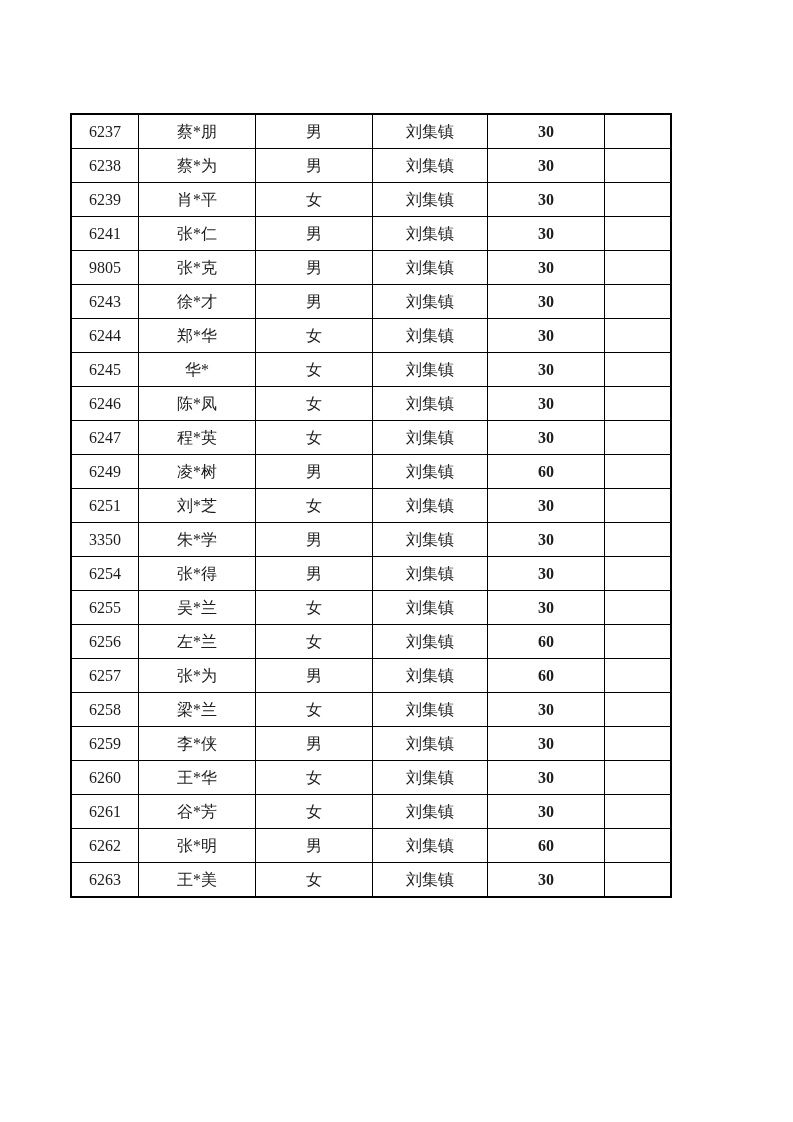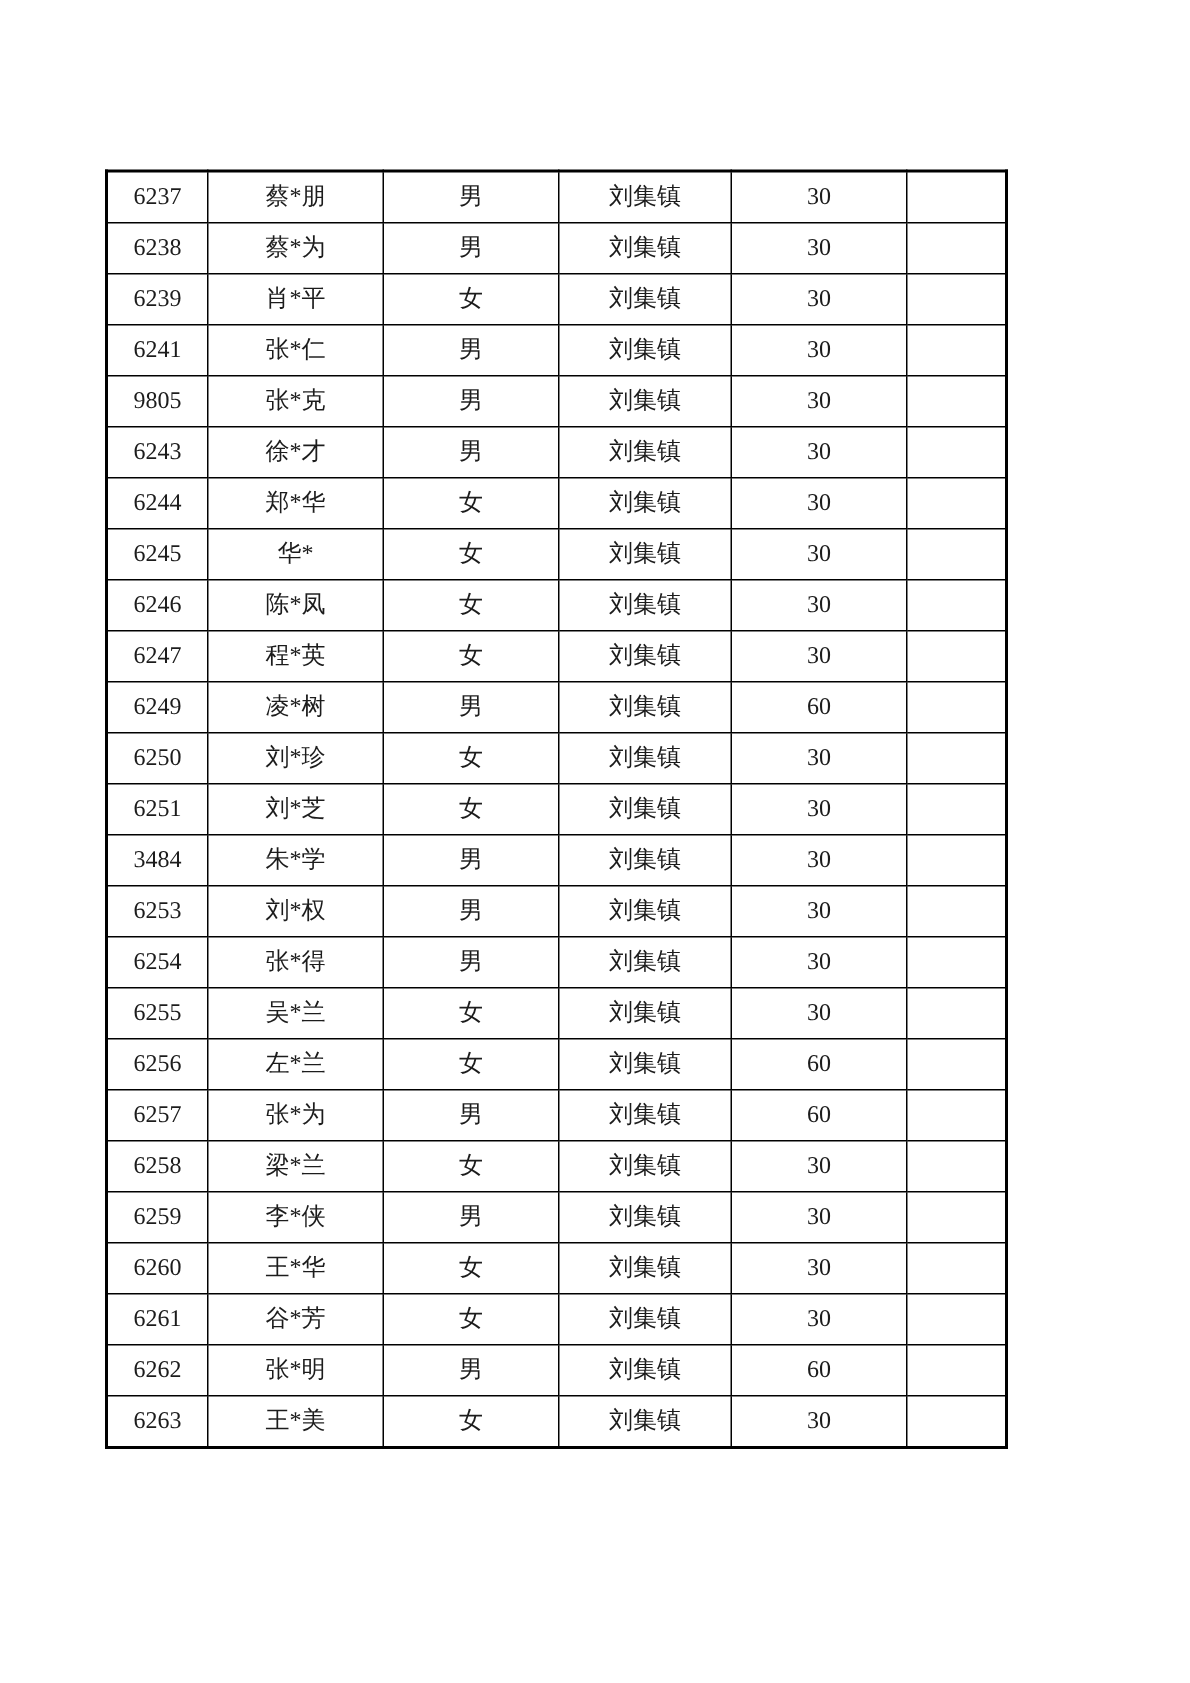--- a/index.html
+++ b/index.html
@@ -40,21 +40,21 @@
     vertical-align: middle;
     font-size: 16px;
     line-height: 33px;
     overflow: hidden;
     white-space: nowrap;
   }
   td.col-id     { width: 66px;  }
   td.col-name   { width: 116px; }
   td.col-gender { width: 116px; }
   td.col-town   { width: 114px; }
-  td.col-amount { width: 116px; }
+  td.col-amount { width: 116px; font-weight: bold; }
   td.col-note   { width: 65px;  }
 </style>
 </head>
 <body>
 
 <div class="page">
   <table class="roster">
     <tbody>
 
     <tr>
@@ -139,46 +139,30 @@
         </tr>
         <tr>
           <td class="col-id">6249</td>
           <td class="col-name">凌*树</td>
           <td class="col-gender">男</td>
           <td class="col-town">刘集镇</td>
           <td class="col-amount">60</td>
           <td class="col-note"></td>
         </tr>
         <tr>
-          <td class="col-id">6250</td>
-          <td class="col-name">刘*珍</td>
-          <td class="col-gender">女</td>
-          <td class="col-town">刘集镇</td>
-          <td class="col-amount">30</td>
-          <td class="col-note"></td>
-        </tr>
-        <tr>
           <td class="col-id">6251</td>
           <td class="col-name">刘*芝</td>
           <td class="col-gender">女</td>
           <td class="col-town">刘集镇</td>
           <td class="col-amount">30</td>
           <td class="col-note"></td>
         </tr>
         <tr>
-          <td class="col-id">3484</td>
+          <td class="col-id">3350</td>
           <td class="col-name">朱*学</td>
-          <td class="col-gender">男</td>
-          <td class="col-town">刘集镇</td>
-          <td class="col-amount">30</td>
-          <td class="col-note"></td>
-        </tr>
-        <tr>
-          <td class="col-id">6253</td>
-          <td class="col-name">刘*权</td>
           <td class="col-gender">男</td>
           <td class="col-town">刘集镇</td>
           <td class="col-amount">30</td>
           <td class="col-note"></td>
         </tr>
         <tr>
           <td class="col-id">6254</td>
           <td class="col-name">张*得</td>
           <td class="col-gender">男</td>
           <td class="col-town">刘集镇</td>

